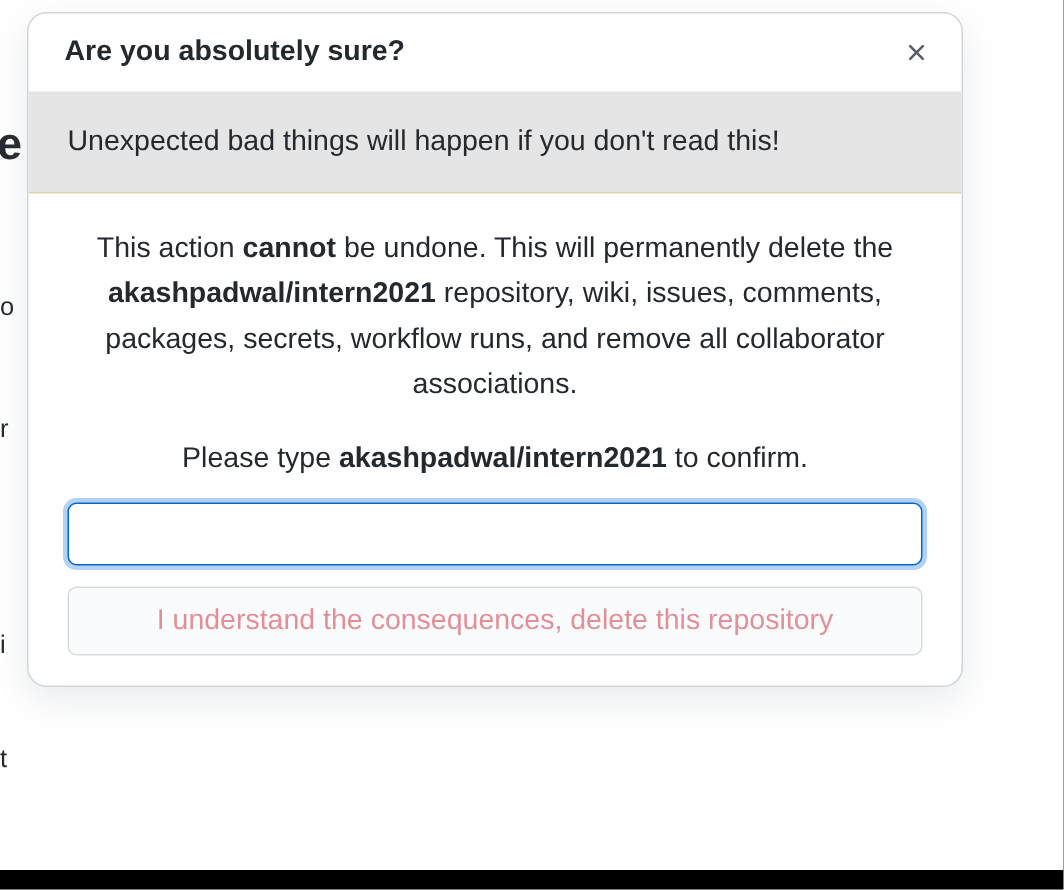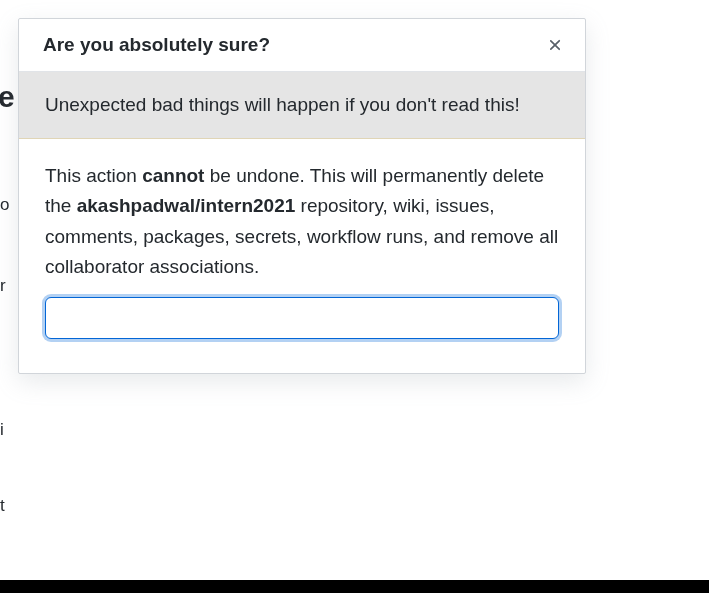--- a/index.html
+++ b/index.html
@@ -20,25 +20,25 @@
       filter: blur(0px);
     }
     .bg-text {
       position: absolute;
       color: #24292e;
       font-size: 18px;
     }
     .modal {
       position: absolute;
       left: 18px;
-      top: 18px;
-      width: 568px;
+      top: 8px;
+      width: 624px;
       background: #fff;
       border: 1px solid #d1d5da;
-      border-radius: 2px;
+      border-radius: 13px;
       box-shadow: 0 8px 24px rgba(140,149,159,0.2);
       overflow: hidden;
     }
     .modal-header {
       display: flex;
       align-items: center;
       justify-content: space-between;
       padding: 14px 18px 14px 24px;
       border-bottom: 1px solid #e1e4e8;
     }
@@ -61,21 +61,21 @@
       padding: 22px 26px;
       color: #24292e;
       font-size: 19px;
     }
     .modal-body {
       padding: 22px 26px 20px;
       color: #24292e;
       font-size: 19px;
       line-height: 1.6;
     }
-    .modal-body p { margin-bottom: 18px; }
+    .modal-body p { margin-bottom: 18px; text-align: center; }
     .modal-body p:last-of-type { margin-bottom: 14px; }
     .modal-body strong { font-weight: 600; }
     .confirm-input {
       width: 100%;
       padding: 10px 12px;
       font-size: 16px;
       line-height: 20px;
       border: 1px solid #0366d6;
       border-radius: 6px;
       box-shadow: 0 0 0 3px rgba(3,102,214,0.3);
@@ -117,15 +117,19 @@
       </svg>
     </div>
   </div>
 
   <div class="warning-banner">Unexpected bad things will happen if you don't read this!</div>
 
   <div class="modal-body">
     <p>
       <span>This action </span><strong>cannot</strong><span> be undone. This will permanently delete the </span><strong>akashpadwal/intern2021</strong><span> repository, wiki, issues, comments, packages, secrets, workflow runs, and remove all collaborator associations.</span>
     </p>
+    <p>
+      <span>Please type </span><strong>akashpadwal/intern2021</strong><span> to confirm.</span>
+    </p>
     <input type="text" class="confirm-input" value="" style="">
+    <button class="delete-btn">I understand the consequences, delete this repository</button>
   </div>
 </div>
 
 </body></html>

